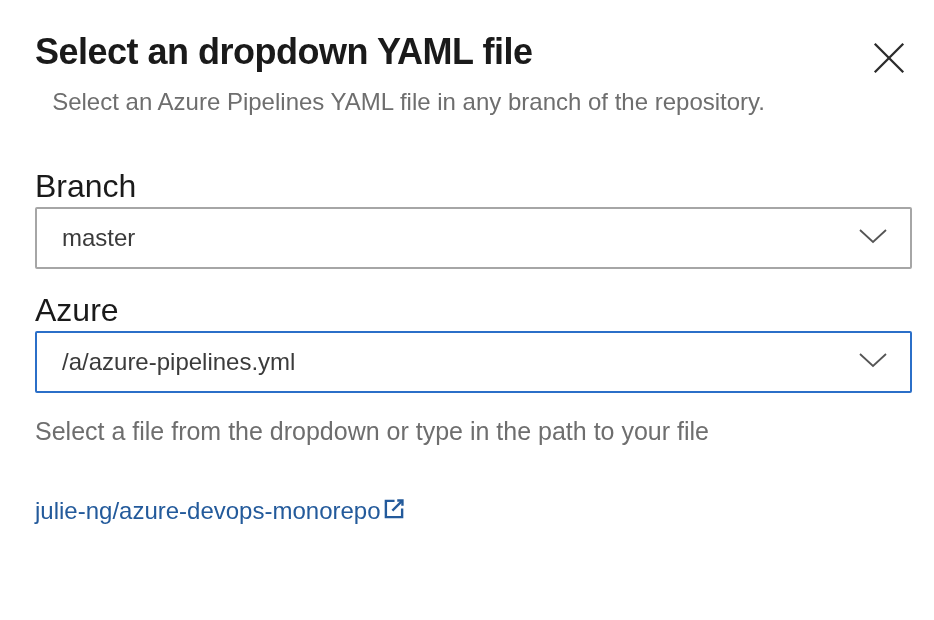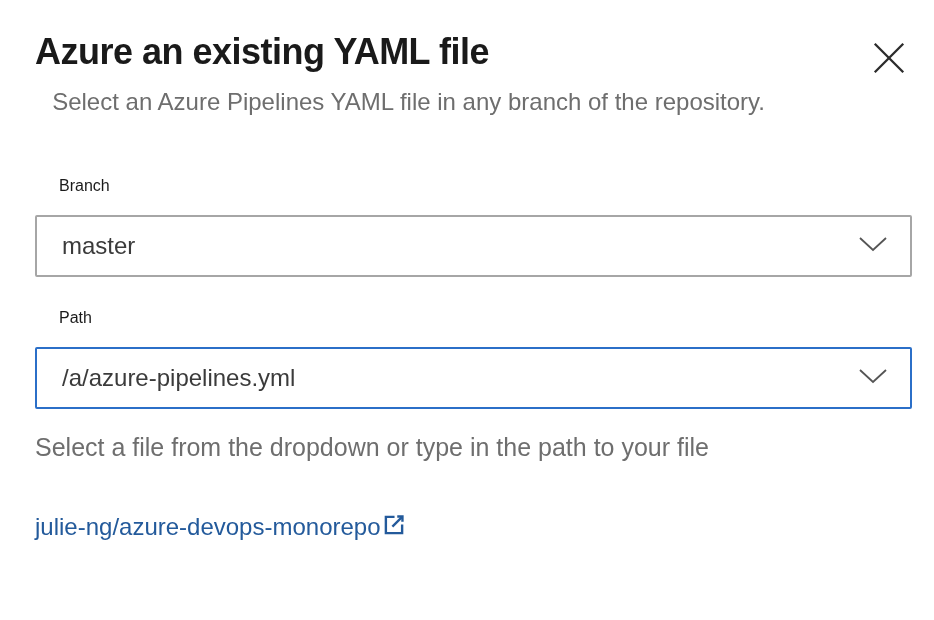--- a/index.html
+++ b/index.html
@@ -37,29 +37,28 @@
     top: 36px; right: 22px;
     width: 46px; height: 46px;
     padding: 0;
     background: none;
     border: none;
     cursor: pointer;
     display: flex; align-items: center; justify-content: center;
   }
   .field-label {
     display: block;
-    font-size: 16px;
+    font-size: 32px;
     color: var(--text, #1f1f1f);
     line-height: 30px;
-    margin-left: 24px;
   }
   .label-branch { margin-top: 50px; }
   .label-path   { margin-top: 26px; }
   .dropdown {
-    margin-top: 14px;
+    margin-top: 6px;
     width: 877px;
     height: 62px;
     border: 2px solid var(--border, #a6a6a6);
     border-radius: 2px;
     background: #ffffff;
     display: flex;
     align-items: center;
     padding: 0 22px 0 25px;
     cursor: pointer;
   }
@@ -96,21 +95,21 @@
     text-decoration: none;
     cursor: pointer;
   }
   .ext-icon { display: block; margin-top: 2px; }
 </style>
 </head>
 <body>
 
 <div class="dialog">
 
-  <h1 class="dialog-title">Azure an existing YAML file</h1>
+  <h1 class="dialog-title">Select an dropdown YAML file</h1>
 
   <button class="close-btn" aria-label="Close">
     <span>
       <svg width="38" height="38" viewBox="0 0 40 40" fill="none">
         <line x1="5" y1="5" x2="35" y2="35" stroke="#2b2b2b" stroke-width="2.4"></line>
         <line x1="35" y1="5" x2="5" y2="35" stroke="#2b2b2b" stroke-width="2.4"></line>
       </svg>
     </span>
   </button>
 
@@ -120,21 +119,21 @@
 
   <div class="dropdown">
     <span class="dropdown-value">master</span>
     <span class="chevron">
       <svg width="30" height="18" viewBox="0 0 30 18" fill="none">
         <path d="M2 3 L15 15 L28 3" stroke="#555555" stroke-width="1.8"></path>
       </svg>
     </span>
   </div>
 
-  <label class="field-label label-path">Path</label>
+  <label class="field-label label-path">Azure</label>
 
   <div class="dropdown focused">
     <input class="dropdown-value" type="text" value="/a/azure-pipelines.yml" style="">
     <span class="chevron">
       <svg width="30" height="18" viewBox="0 0 30 18" fill="none">
         <path d="M2 3 L15 15 L28 3" stroke="#555555" stroke-width="1.8"></path>
       </svg>
     </span>
   </div>
 

